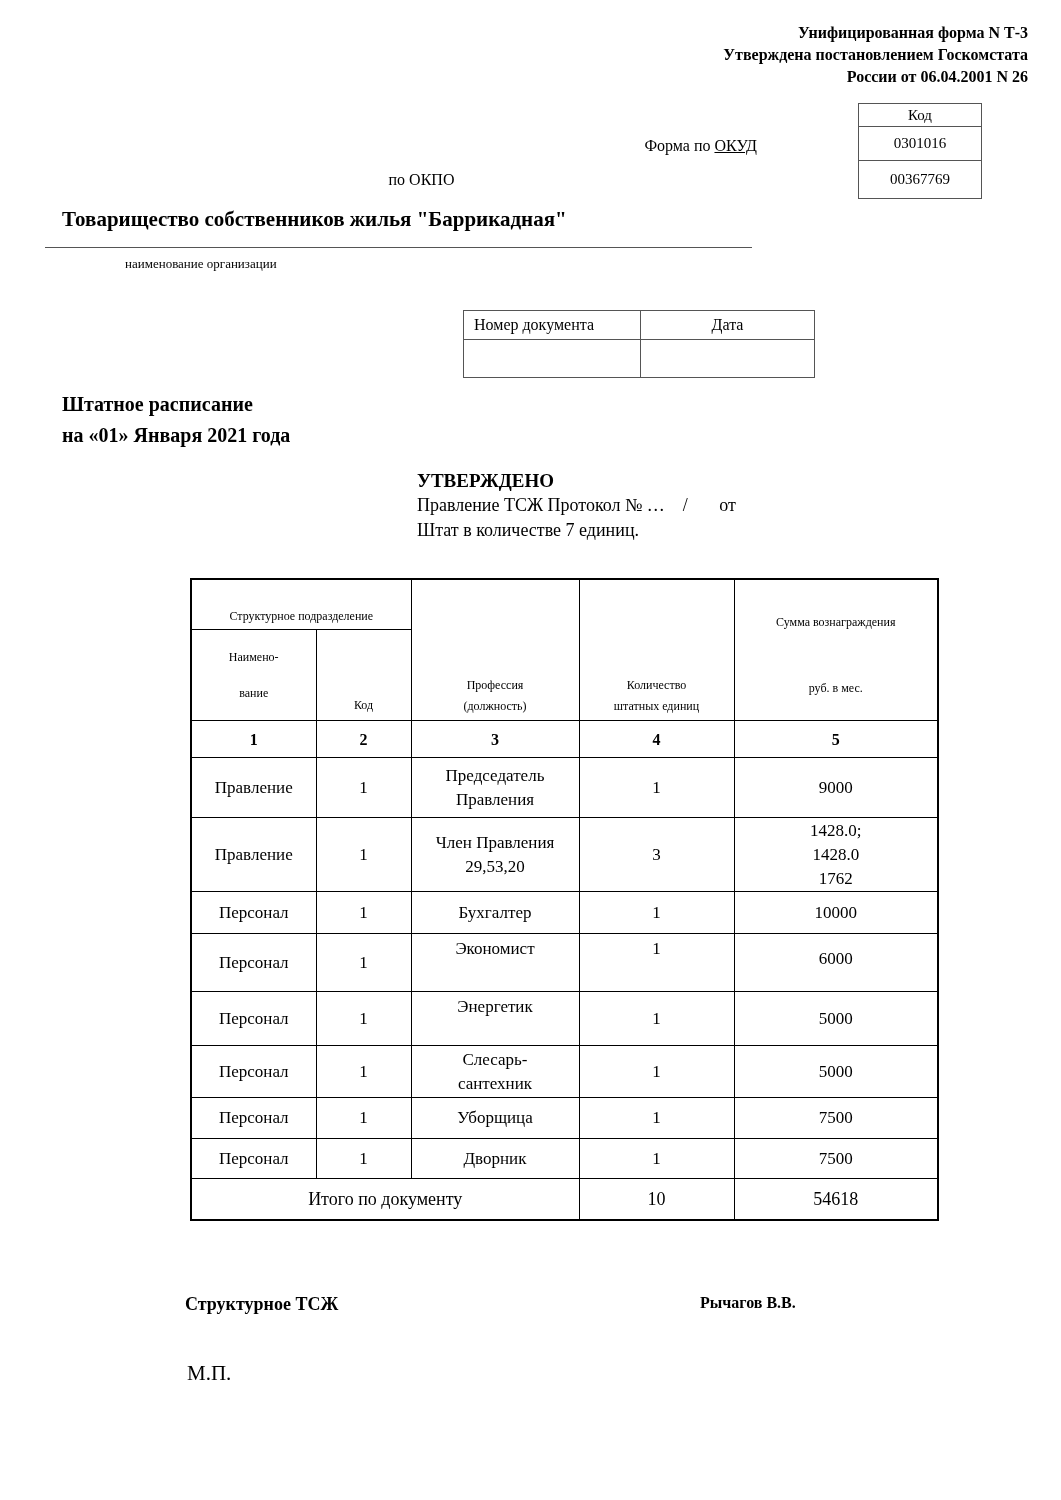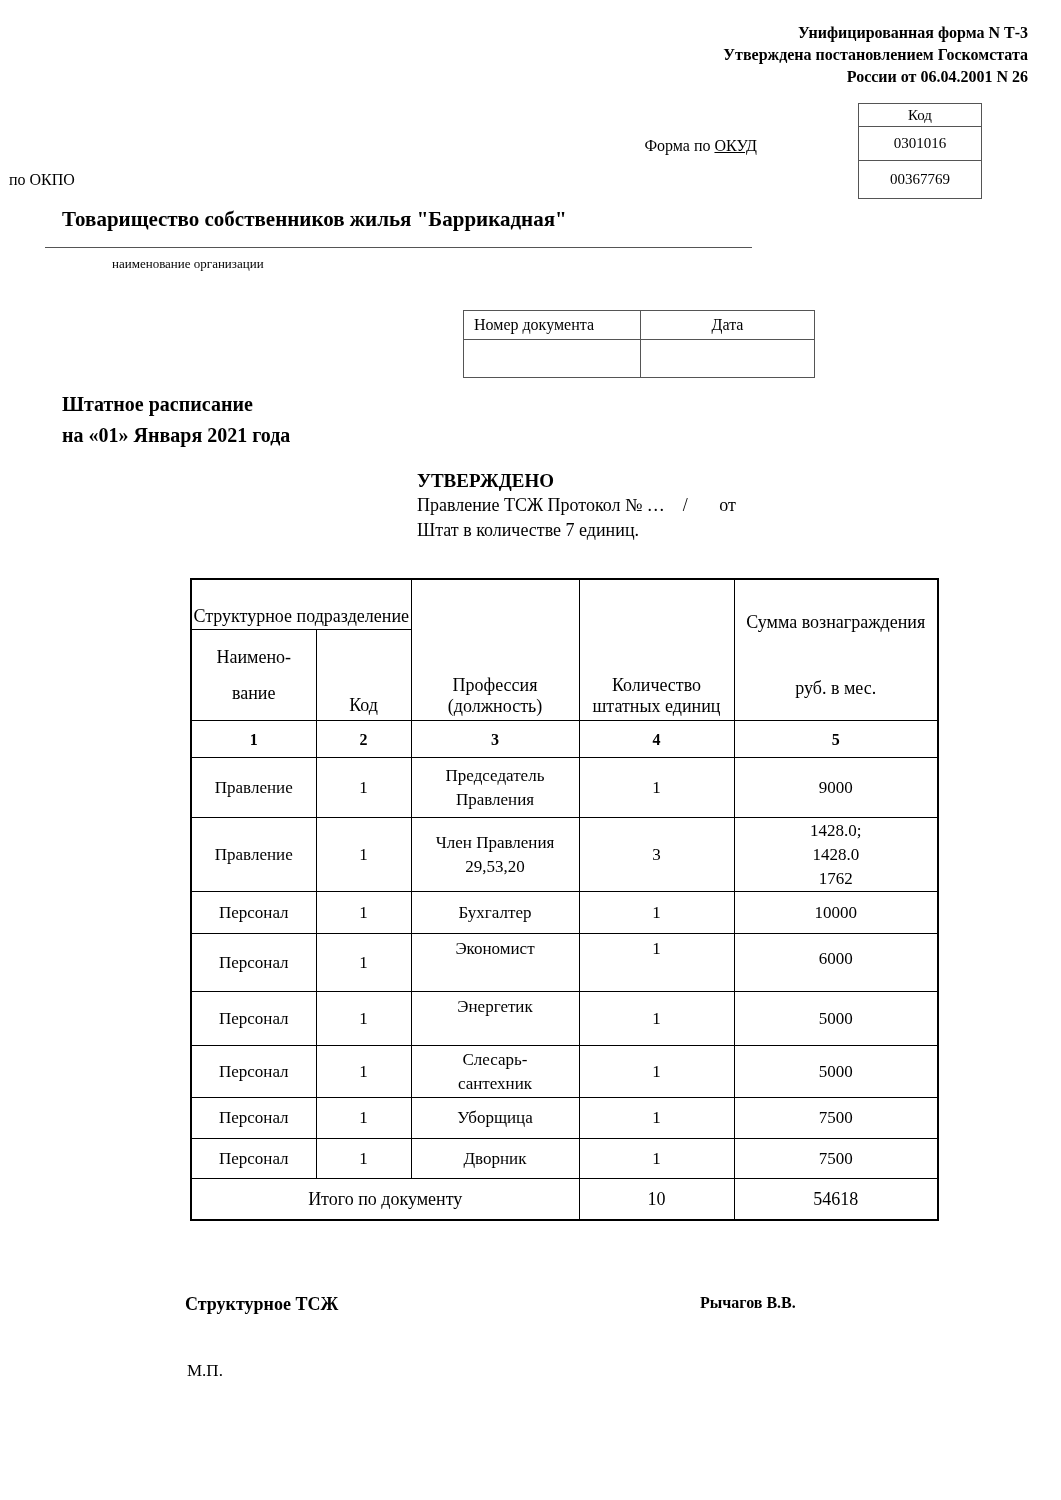--- a/index.html
+++ b/index.html
@@ -13,36 +13,36 @@
 
   
   .form-ref {
     position: absolute; top: 22px; right: 24px;
     text-align: right; font-weight: bold; font-size: 16px; line-height: 22px;
   }
 
   
   .okud-label { position: absolute; top: 137px; left: 0; width: 757px; text-align: right; font-size: 16px; }
   .okud-label .u { text-decoration: underline; }
-  .okpo-label { position: absolute; top: 171px; left: 0; width: 843px; text-align: left; font-size: 16px; margin-left: 9px; }
+  .okpo-label { position: absolute; top: 171px; left: 0; width: 843px; text-align: center; font-size: 16px; }
 
   
   .code-box {
     position: absolute; top: 103px; left: 858px; width: 124px;
     border-collapse: collapse; font-size: 15px; text-align: center;
   }
   .code-box td { border: 1px solid #555; vertical-align: middle; }
   .code-box tr:nth-child(1) td { height: 23px; }
   .code-box tr:nth-child(2) td { height: 34px; }
   .code-box tr:nth-child(3) td { height: 38px; }
 
   
   .org-name { position: absolute; top: 207px; left: 62px; font-size: 21px; font-weight: bold; }
   .org-line { position: absolute; top: 247px; left: 45px; width: 707px; border-top: 1px solid #555; }
-  .org-caption { position: absolute; top: 256px; left: 112px; font-size: 13px; }
+  .org-caption { position: absolute; top: 256px; left: 125px; font-size: 13px; }
 
   
   .doc-table {
     position: absolute; top: 310px; left: 463px; width: 351px;
     border-collapse: collapse; font-size: 16px; table-layout: fixed;
   }
   .doc-table td { border: 1px solid #555; vertical-align: middle; }
   .doc-table col:nth-child(1) { width: 177px; }
   .doc-table col:nth-child(2) { width: 174px; }
   .doc-table tr:nth-child(1) td { height: 29px; }
@@ -64,21 +64,21 @@
     border-collapse: collapse; border: 2px solid #000;
     font-size: 17px; text-align: center; table-layout: fixed;
   }
   .staff-table td { border: 1px solid #000; vertical-align: middle; white-space: pre-line; line-height: 24px; }
   .staff-table col:nth-child(1) { width: 125px; }
   .staff-table col:nth-child(2) { width: 95px; }
   .staff-table col:nth-child(3) { width: 168px; }
   .staff-table col:nth-child(4) { width: 155px; }
   .staff-table col:nth-child(5) { width: 204px; }
 
-  .staff-table thead td { font-size: 18px; line-height: 21px; }
+  .staff-table thead td { font-size: 12px; line-height: 21px; }
   .staff-table thead tr:nth-child(1) { height: 40px; }
   .staff-table thead tr:nth-child(2) { height: 72px; }
   .staff-table thead tr:nth-child(3) { height: 37px; }
   .staff-table .group-h { vertical-align: bottom; padding-bottom: 2px; }
   .staff-table .name-h { line-height: 36px; }
   .staff-table .code-h { vertical-align: bottom; padding-bottom: 4px; }
   .staff-table .prof-h, .staff-table .count-h { vertical-align: bottom; padding-bottom: 3px; }
   .staff-table .sum-h { vertical-align: top; padding-top: 11px; }
   .staff-table .sum-h .sum2 { margin-top: 24px; }
   .staff-table .nums td { font-weight: bold; font-size: 16px; }
@@ -96,21 +96,21 @@
   #staff-rows tr:nth-child(4) td:nth-child(4) { vertical-align: top; padding-top: 3px; }
   #staff-rows tr:nth-child(4) td:nth-child(5) { vertical-align: bottom; padding-bottom: 20px; }
   #staff-rows tr:nth-child(5) td:nth-child(3) { vertical-align: top; padding-top: 3px; }
 
   .staff-table tfoot tr { height: 41px; }
   .staff-table tfoot td { font-size: 18px; }
 
   
   .sig-role { position: absolute; top: 1294px; left: 185px; font-size: 18px; font-weight: bold; }
   .sig-name { position: absolute; top: 1294px; left: 700px; font-size: 16px; font-weight: bold; }
-  .sig-stamp { position: absolute; top: 1361px; left: 187px; font-size: 17px; }
+  .sig-stamp { position: absolute; top: 1361px; left: 187px; font-size: 21px; }
 </style>
 </head>
 <body>
 
 <div class="page">
 
   <div class="form-ref">
     <div>Унифицированная форма N Т-3</div>
     <div>Утверждена постановлением Госкомстата</div>
     <div>России от 06.04.2001 N 26</div>

